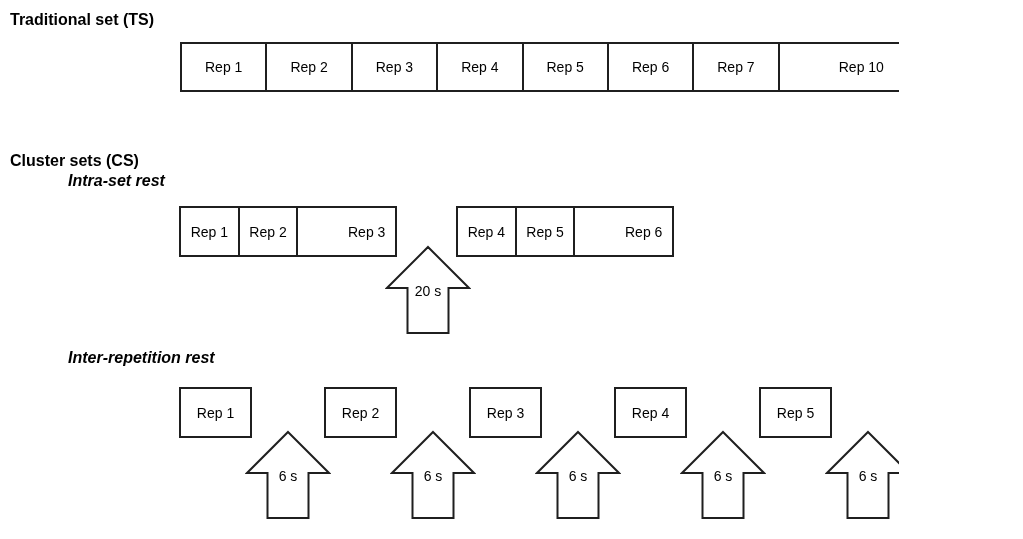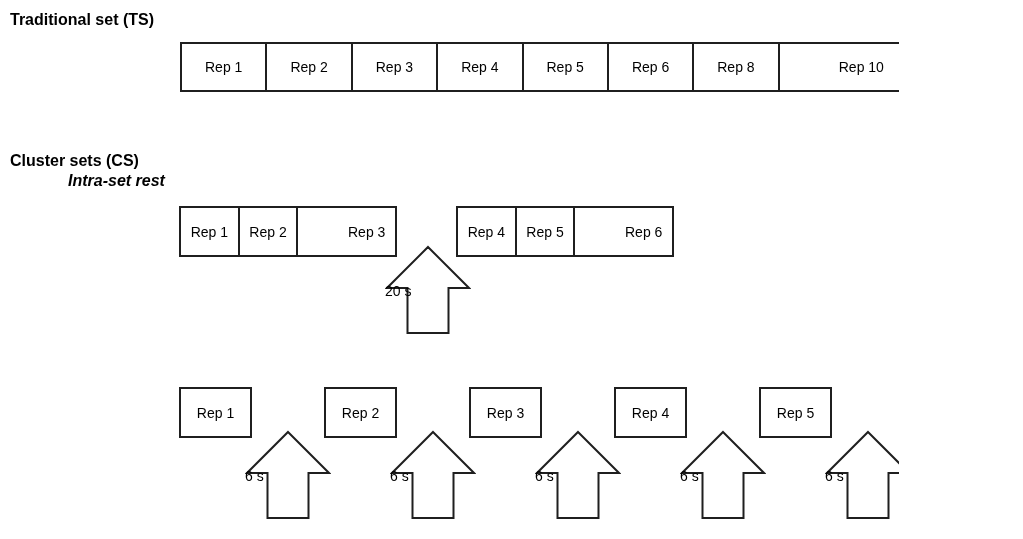--- a/index.html
+++ b/index.html
@@ -33,39 +33,39 @@
   .solo{
     width:73px;height:51px;box-sizing:border-box;border:2px solid var(--line);
     background:var(--bg);display:flex;align-items:center;justify-content:center;
     font-size:14px;white-space:nowrap;
   }
   .arrow{
     position:absolute;width:86px;height:90px;
   }
   .arrow svg{position:absolute;left:0;top:0;width:86px;height:90px;}
   .arrow .lbl{
-    position:absolute;left:0;right:0;top:38px;text-align:left;font-size:14px;
+    position:absolute;left:0;right:0;top:38px;text-align:center;font-size:14px;
     white-space:nowrap;
   }
 </style>
 </head>
 <body>
 
 <div class="canvas">
 
   <div class="h1" style="left:10px;top:11px;">Traditional set (TS)</div>
 
   <div class="strip" style="left:180px;top:42px;width:725px;height:50px;">
     <div class="cell">Rep 1</div>
     <div class="cell">Rep 2</div>
     <div class="cell">Rep 3</div>
     <div class="cell">Rep 4</div>
     <div class="cell">Rep 5</div>
     <div class="cell">Rep 6</div>
-    <div class="cell">Rep 8</div>
+    <div class="cell">Rep 7</div>
     <div class="cell">Rep 10</div>
   </div>
 
   <div class="h1" style="left:10px;top:132px;margin-top:20px;">Cluster sets (CS)</div>
 
   <div class="h2" style="left:68px;top:172px;">Intra-set rest</div>
 
   <div class="strip" style="left:179px;top:206px;width:218px;height:51px;">
     <div class="cell">Rep 1</div>
     <div class="cell">Rep 2</div>
@@ -78,20 +78,21 @@
     </svg>
     <span class="lbl">20 s</span>
   </div>
 
   <div class="strip" style="left:456px;top:206px;width:218px;height:51px;">
     <div class="cell">Rep 4</div>
     <div class="cell">Rep 5</div>
     <div class="cell">Rep 6</div>
   </div>
 
+  <div class="h2" style="left:68px;top:349px;">Inter-repetition rest</div>
 
   <div class="inter-row">
     <div class="solo">Rep 1</div>
     <div class="solo">Rep 2</div>
     <div class="solo">Rep 3</div>
     <div class="solo">Rep 4</div>
     <div class="solo">Rep 5</div>
     <div class="solo">Rep 6</div>
   </div>
 

